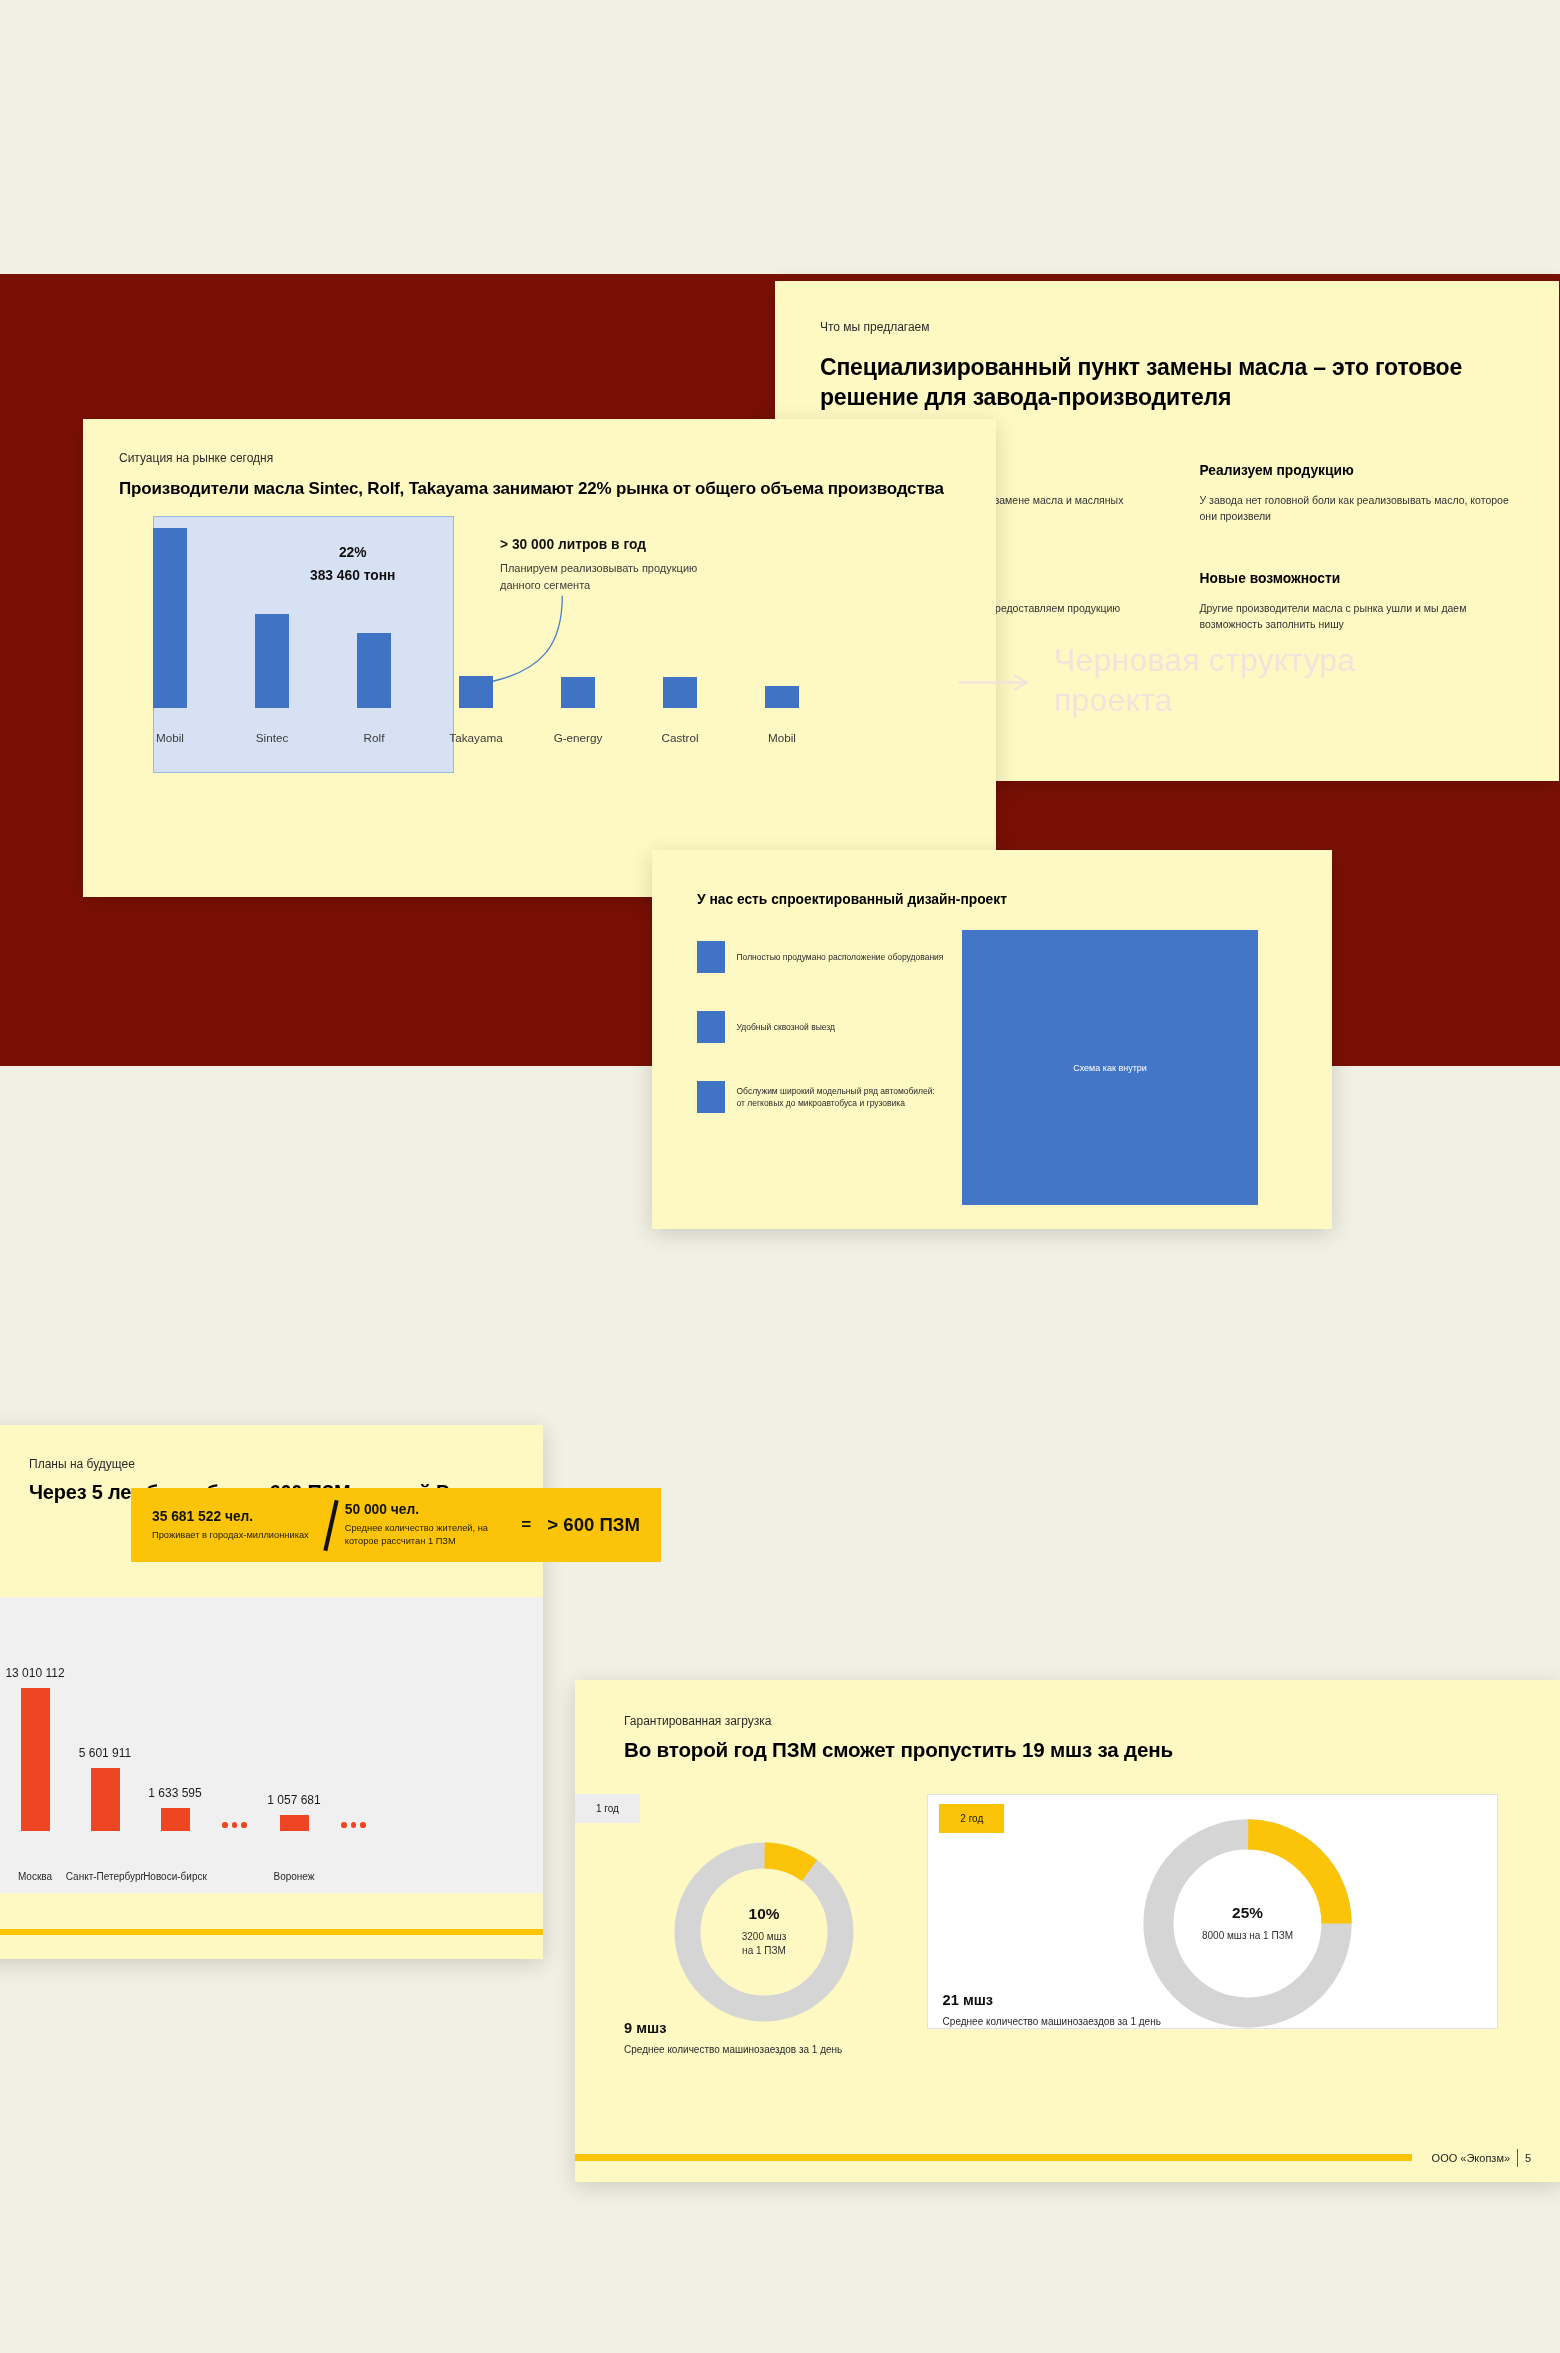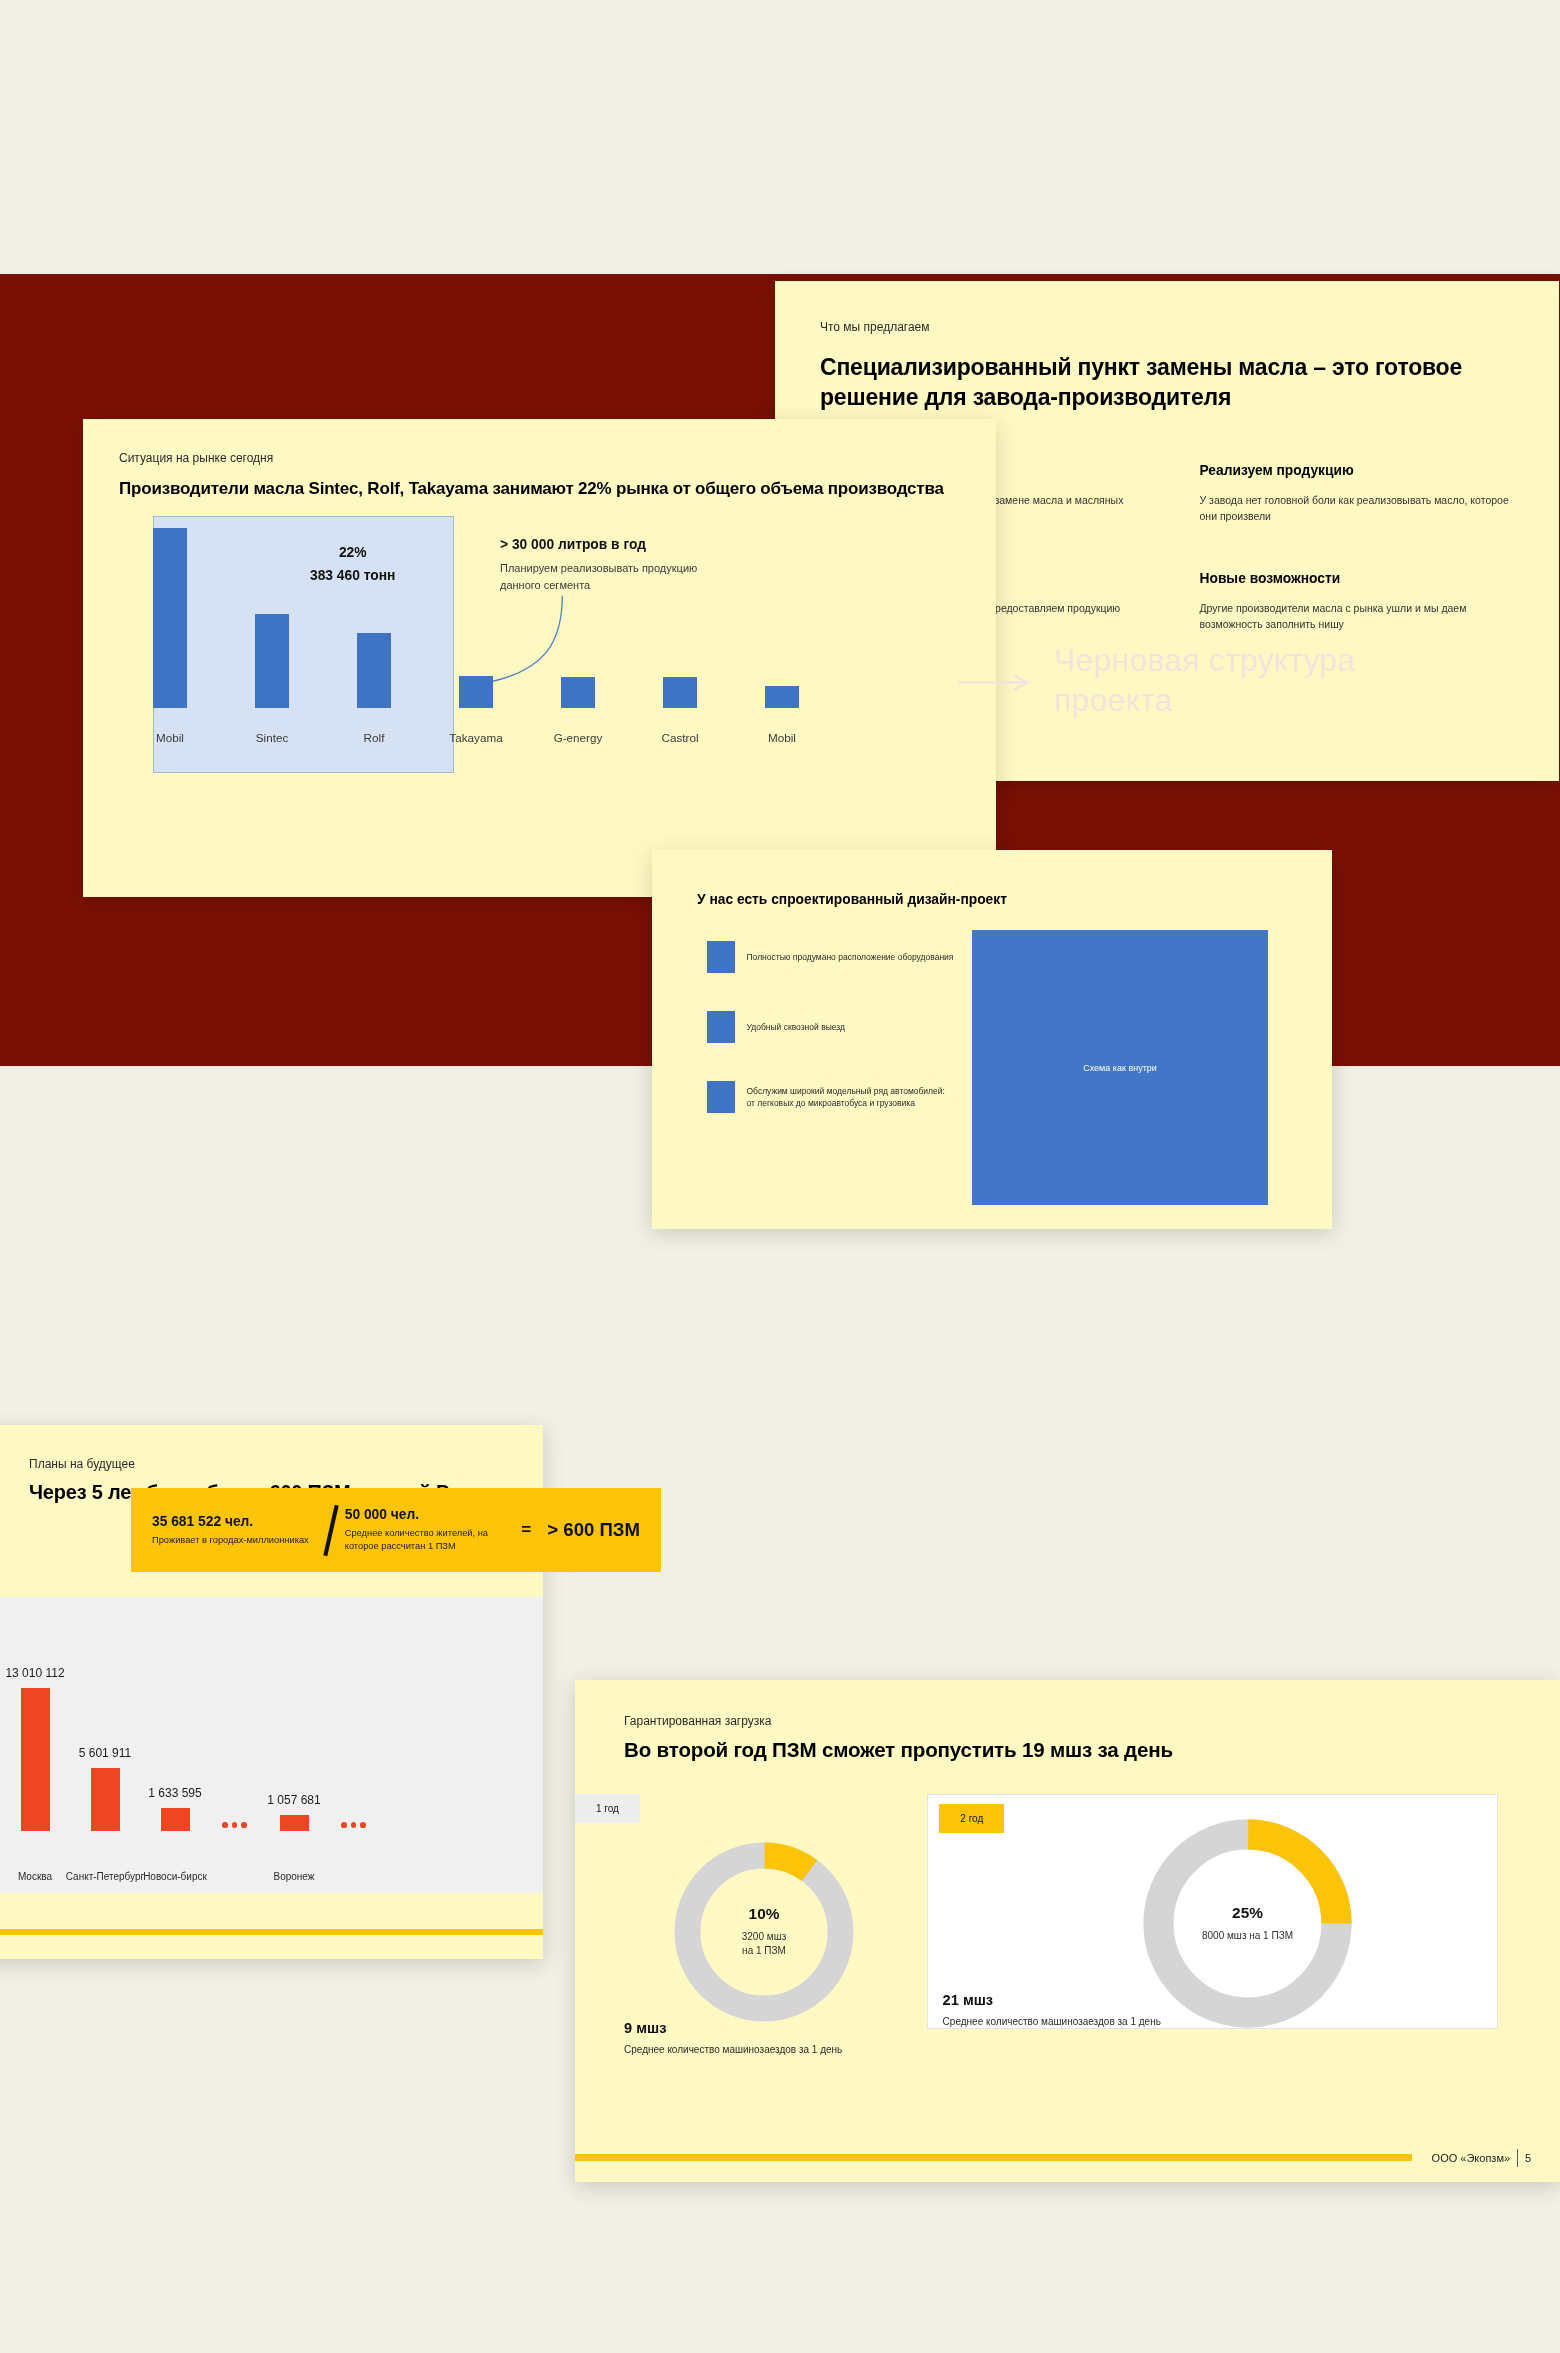--- a/index.html
+++ b/index.html
@@ -69,21 +69,21 @@
   
   #red-caption { position:absolute; left: 1054px; top: 640px; width: 372px; }
   #red-caption .arrow { position:absolute; left:-97px; top: 31px; }
   #red-caption .cap-text {
     color:#f3e3dd; font-size: 32px; line-height: 1.26; letter-spacing: 0.2px; font-weight: 400;
   }
 
   
   #slide-design { left: 652px; top: 850px; width: 680px; height: 379px; }
   #slide-design .dp-title { font-size: 13.8px; font-weight:bold; color:#000; padding: 42px 0 0 45px; }
-  #slide-design .dp-body { display:flex; padding: 23px 24px 0 45px; gap: 18px; margin-left: 10px; }
+  #slide-design .dp-body { display:flex; padding: 23px 24px 0 45px; gap: 18px; }
   #slide-design .dp-left { width: 247px; padding-top: 11.3px; }
   .dp-item { display:flex; align-items: center; gap: 12px; margin-bottom: 38px; }
   .dp-swatch { width: 27.5px; height: 32px; background:#3f73c4; flex: 0 0 auto; }
   .dp-item p { font-size: 8.5px; line-height: 1.5; color:#2b2b2b; }
   .dp-canvas {
     width: 296px; height: 275px; background:#4376c6;
     display:flex; align-items:center; justify-content:center;
     color:#fff; font-size: 9px;
   }
 
@@ -107,21 +107,21 @@
   .city-name {
     position:absolute; bottom:-52px; left:-9.7px; right:-9.7px; text-align:center;
     font-size: 10px; color:#2b2b2b; line-height:1.25;
   }
   .ellipsis-col { width: 49px; display:flex; justify-content:center; align-items:flex-end; padding-bottom: 3.2px; }
   .dots { display:flex; gap: 4px; }
   .dots i { width:5.7px; height:5.7px; border-radius:50%; background:#ee4623; display:block; }
   .yellow-footer-bar { position:absolute; left:0; right:0; bottom: 24px; height: 6.5px; background:#fbc409; }
 
   .yellow-callout {
-    position:absolute; left: 131px; top: 1488px; width: 530px; height: 84px;
+    position:absolute; left: 131px; top: 1488px; width: 530px; height: 74px;
     background:#fbc409; display:flex; align-items:center; padding: 0 21px; gap: 0;
   }
   .yc-block { width: 166px; }
   .yc-num { font-size: 13.8px; font-weight: bold; color:#121212; }
   .yc-sub { font-size: 9.3px; color:#201c00; line-height:1.38; margin-top: 4.9px; }
   .yc-slash { width: 27.5px; display:flex; justify-content:center; }
   .yc-eq { font-size: 17px; font-weight: bold; color:#111; margin: 0 16px 0 11.3px; }
   .yc-result { font-size: 18.6px; font-weight: bold; color:#111; white-space:nowrap; }
 
   

